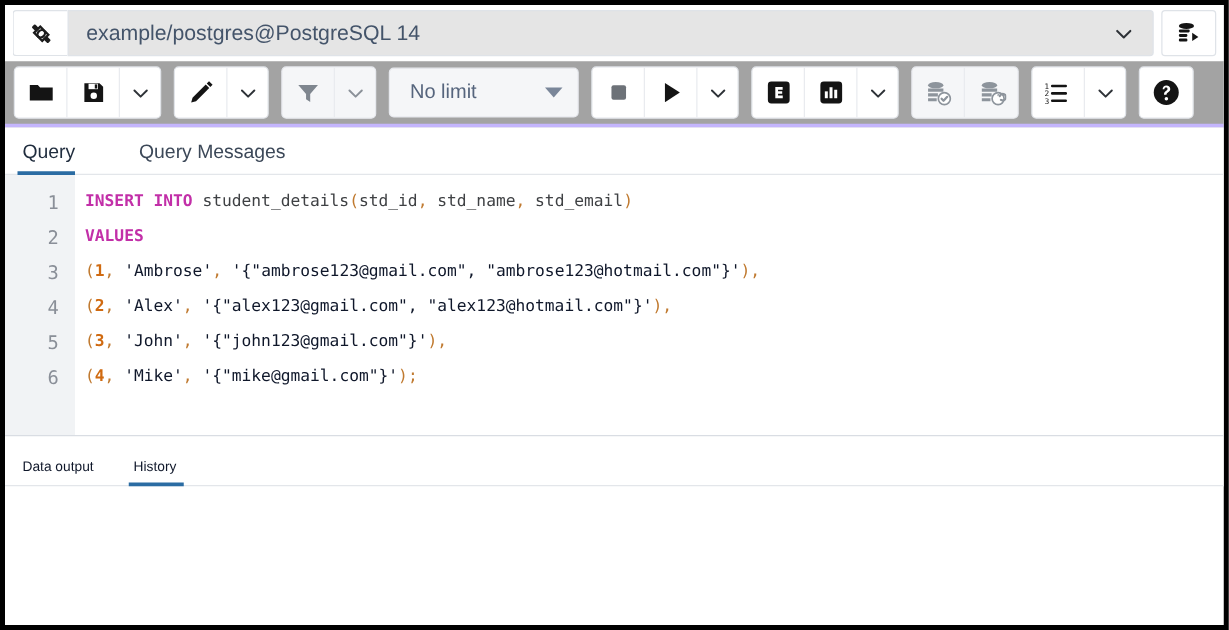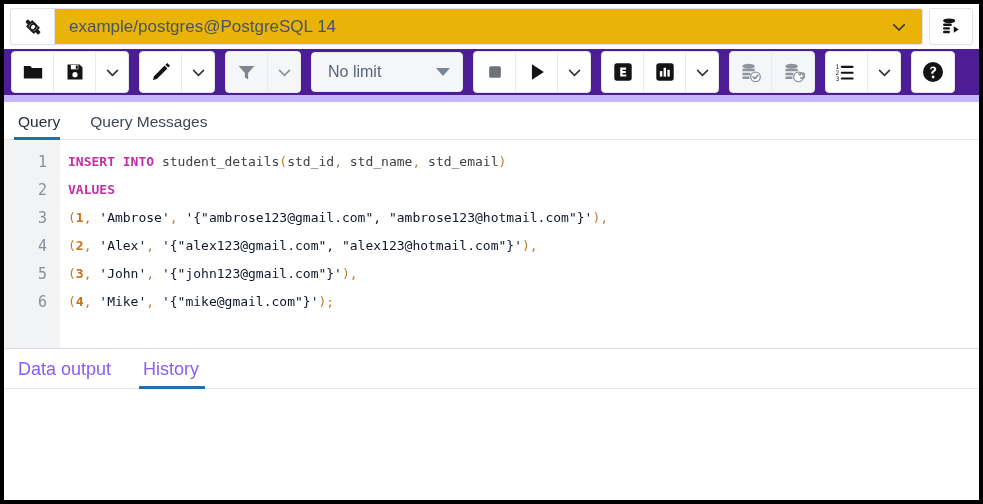--- a/index.html
+++ b/index.html
@@ -38,21 +38,21 @@
     background:#fff;
     box-sizing:border-box;
   }
   .conn-select{
     flex:1;
     height:37px;
     border:1px solid #dfe3e8;
     border-radius:0 3px 3px 0;
     display:flex;
     align-items:center;
-    background:#eab308;
+    background:#e5e5e5;
     box-sizing:border-box;
     padding:0 10px 0 14px;
   }
   .conn-text{
     flex:1;
     font-size:17px;
     color:#44546a;
     letter-spacing:0px;
     white-space:nowrap;
     overflow:hidden;
@@ -72,23 +72,23 @@
   }
 
   
   .toolbar{
     flex:0 0 53px;
     height:53px;
     display:flex;
     align-items:center;
     padding:0 7px;
     gap:10px;
-    background:#4c1d95;
-    box-sizing:border-box;
-    border-bottom:7px solid #c4b5fd;
+    background:#a3a3a3;
+    box-sizing:border-box;
+    border-bottom:3px solid #c4b5fd;
   }
   .grp{
     display:flex;
     align-items:stretch;
     border:1px solid #e1e4e9;
     border-radius:4px;
     overflow:hidden;
     height:40px;
     background:#fff;
   }
@@ -135,20 +135,21 @@
   
   .tabs{
     flex:0 0 38px;
     height:38px;
     display:flex;
     align-items:flex-end;
     padding:0 10px;
     border-bottom:1px solid #e3e6ea;
     background:#fff;
     box-sizing:border-box;
+    gap:21px;
   }
   .tab{
     font-size:15.5px;
     color:#3c4858;
     padding:0 12px 8px 4px;
     margin-right:14px;
     position:relative;
     cursor:pointer;
     white-space:nowrap;
   }
@@ -208,22 +209,22 @@
     flex:0 0 40px;
     height:40px;
     display:flex;
     align-items:flex-end;
     padding:0 10px;
     border-bottom:1px solid #e3e6ea;
     background:#fff;
     box-sizing:border-box;
   }
   .btab{
-    font-size:18px;
-    color:#8b5cf6;
+    font-size:11px;
+    color:#0f172a;
     padding:0 6px 8px 4px;
     margin-right:22px;
     position:relative;
     cursor:pointer;
     white-space:nowrap;
   }
   .btab.active:after{
     content:"";
     position:absolute;
     left:0;right:0;bottom:-1px;

